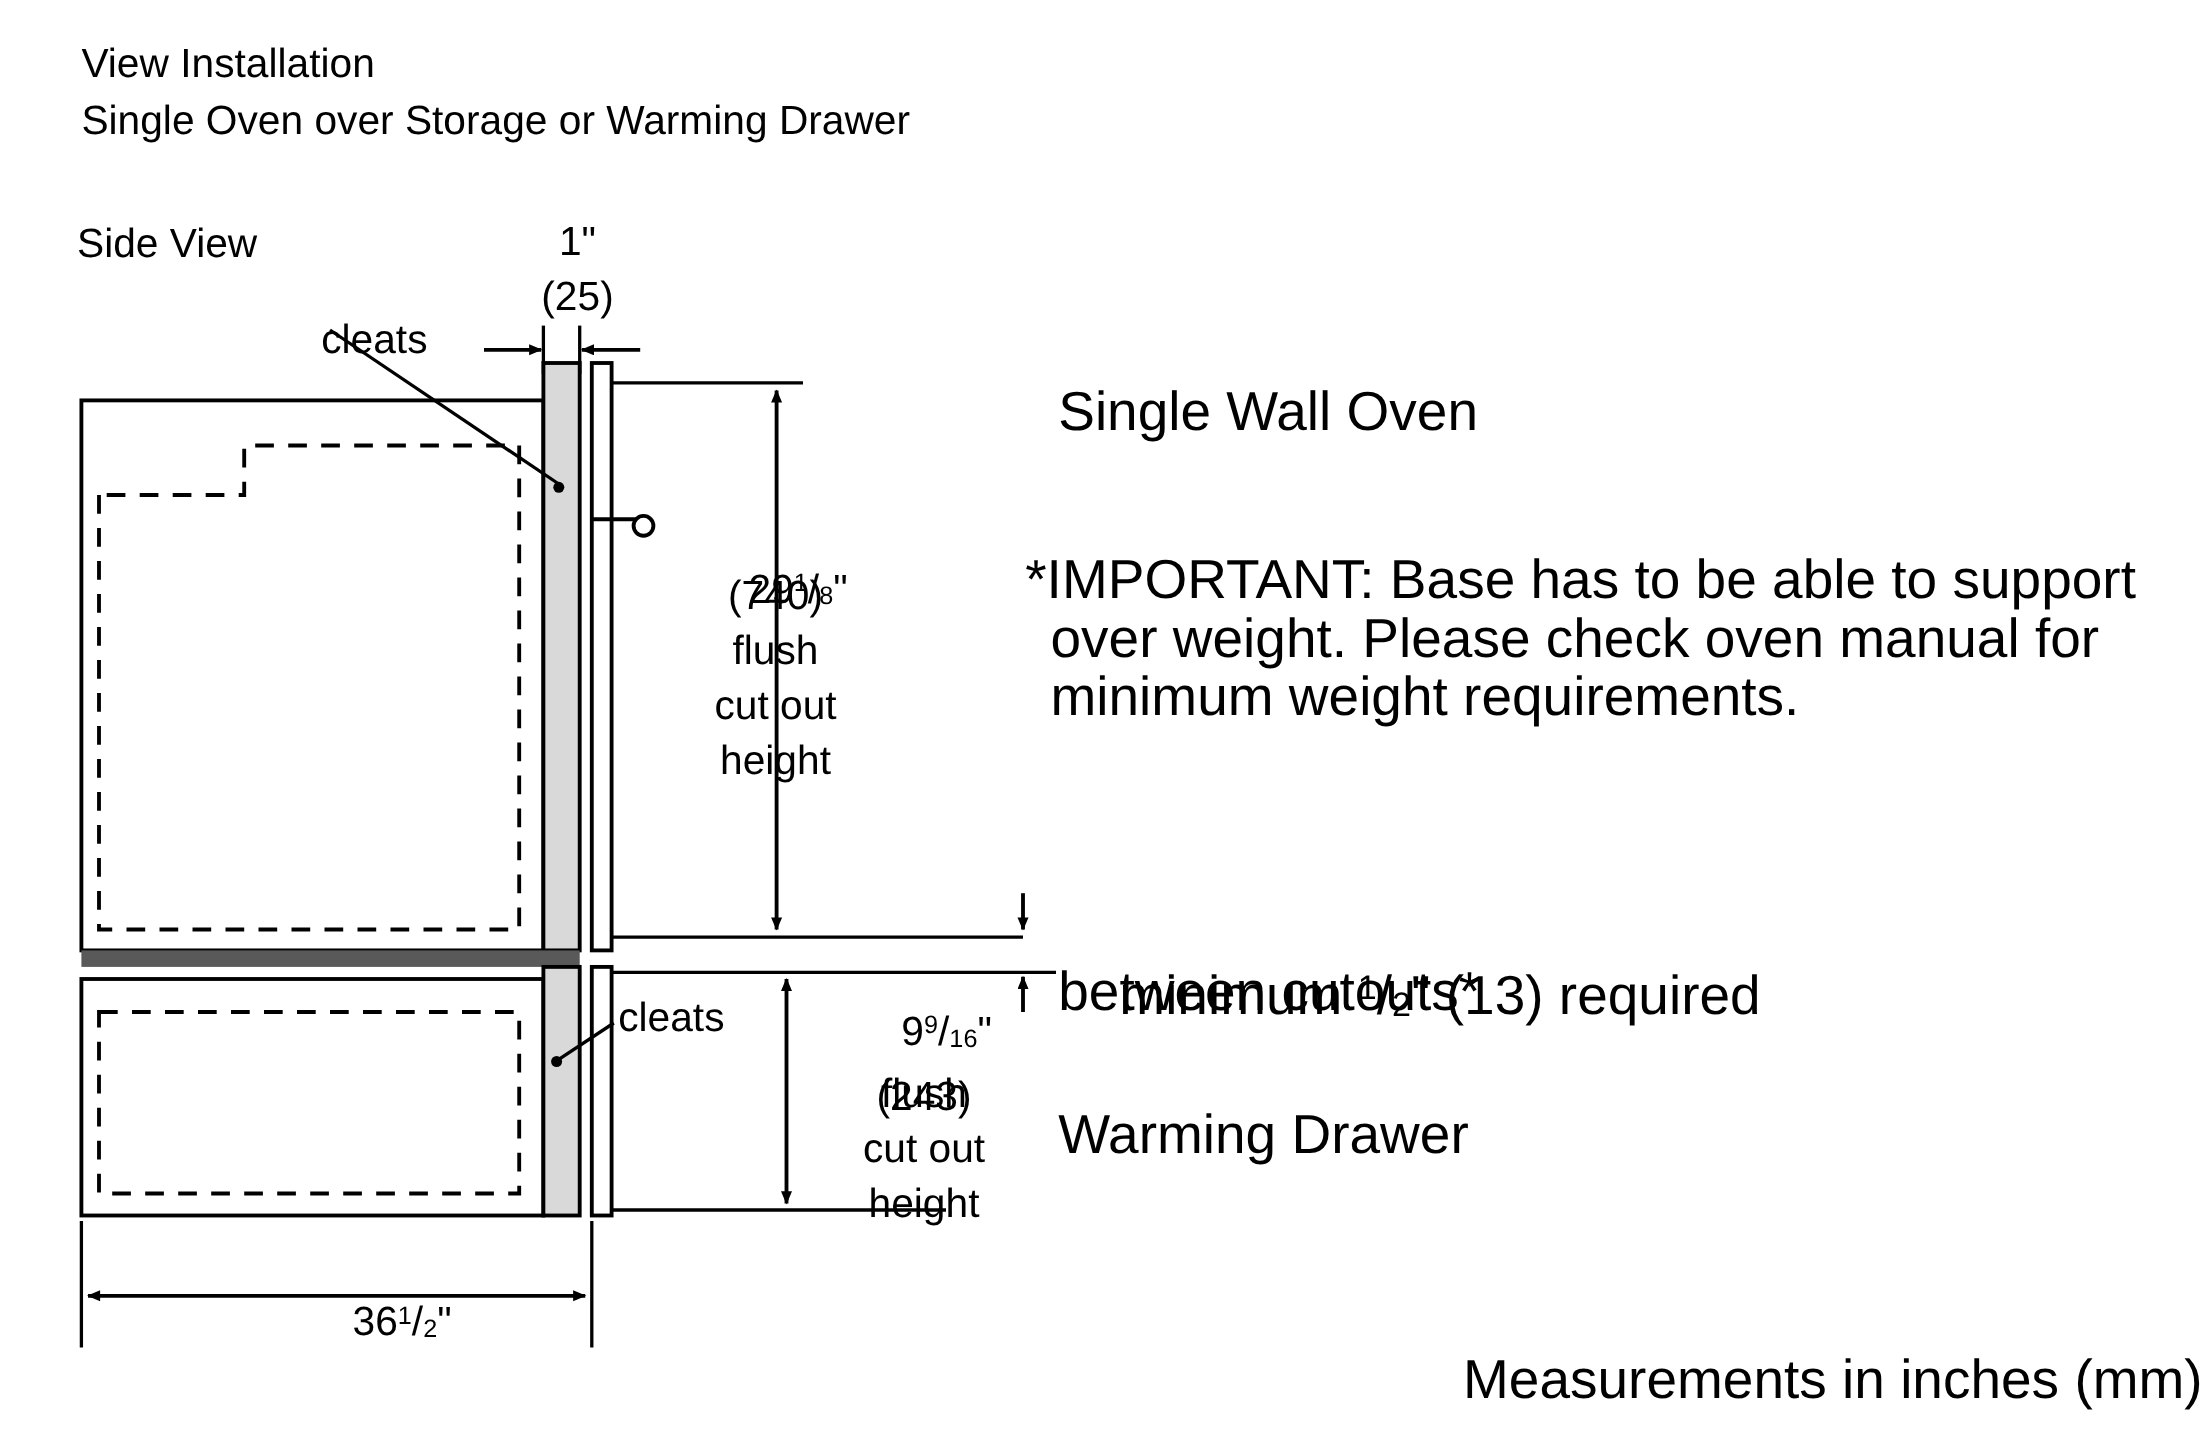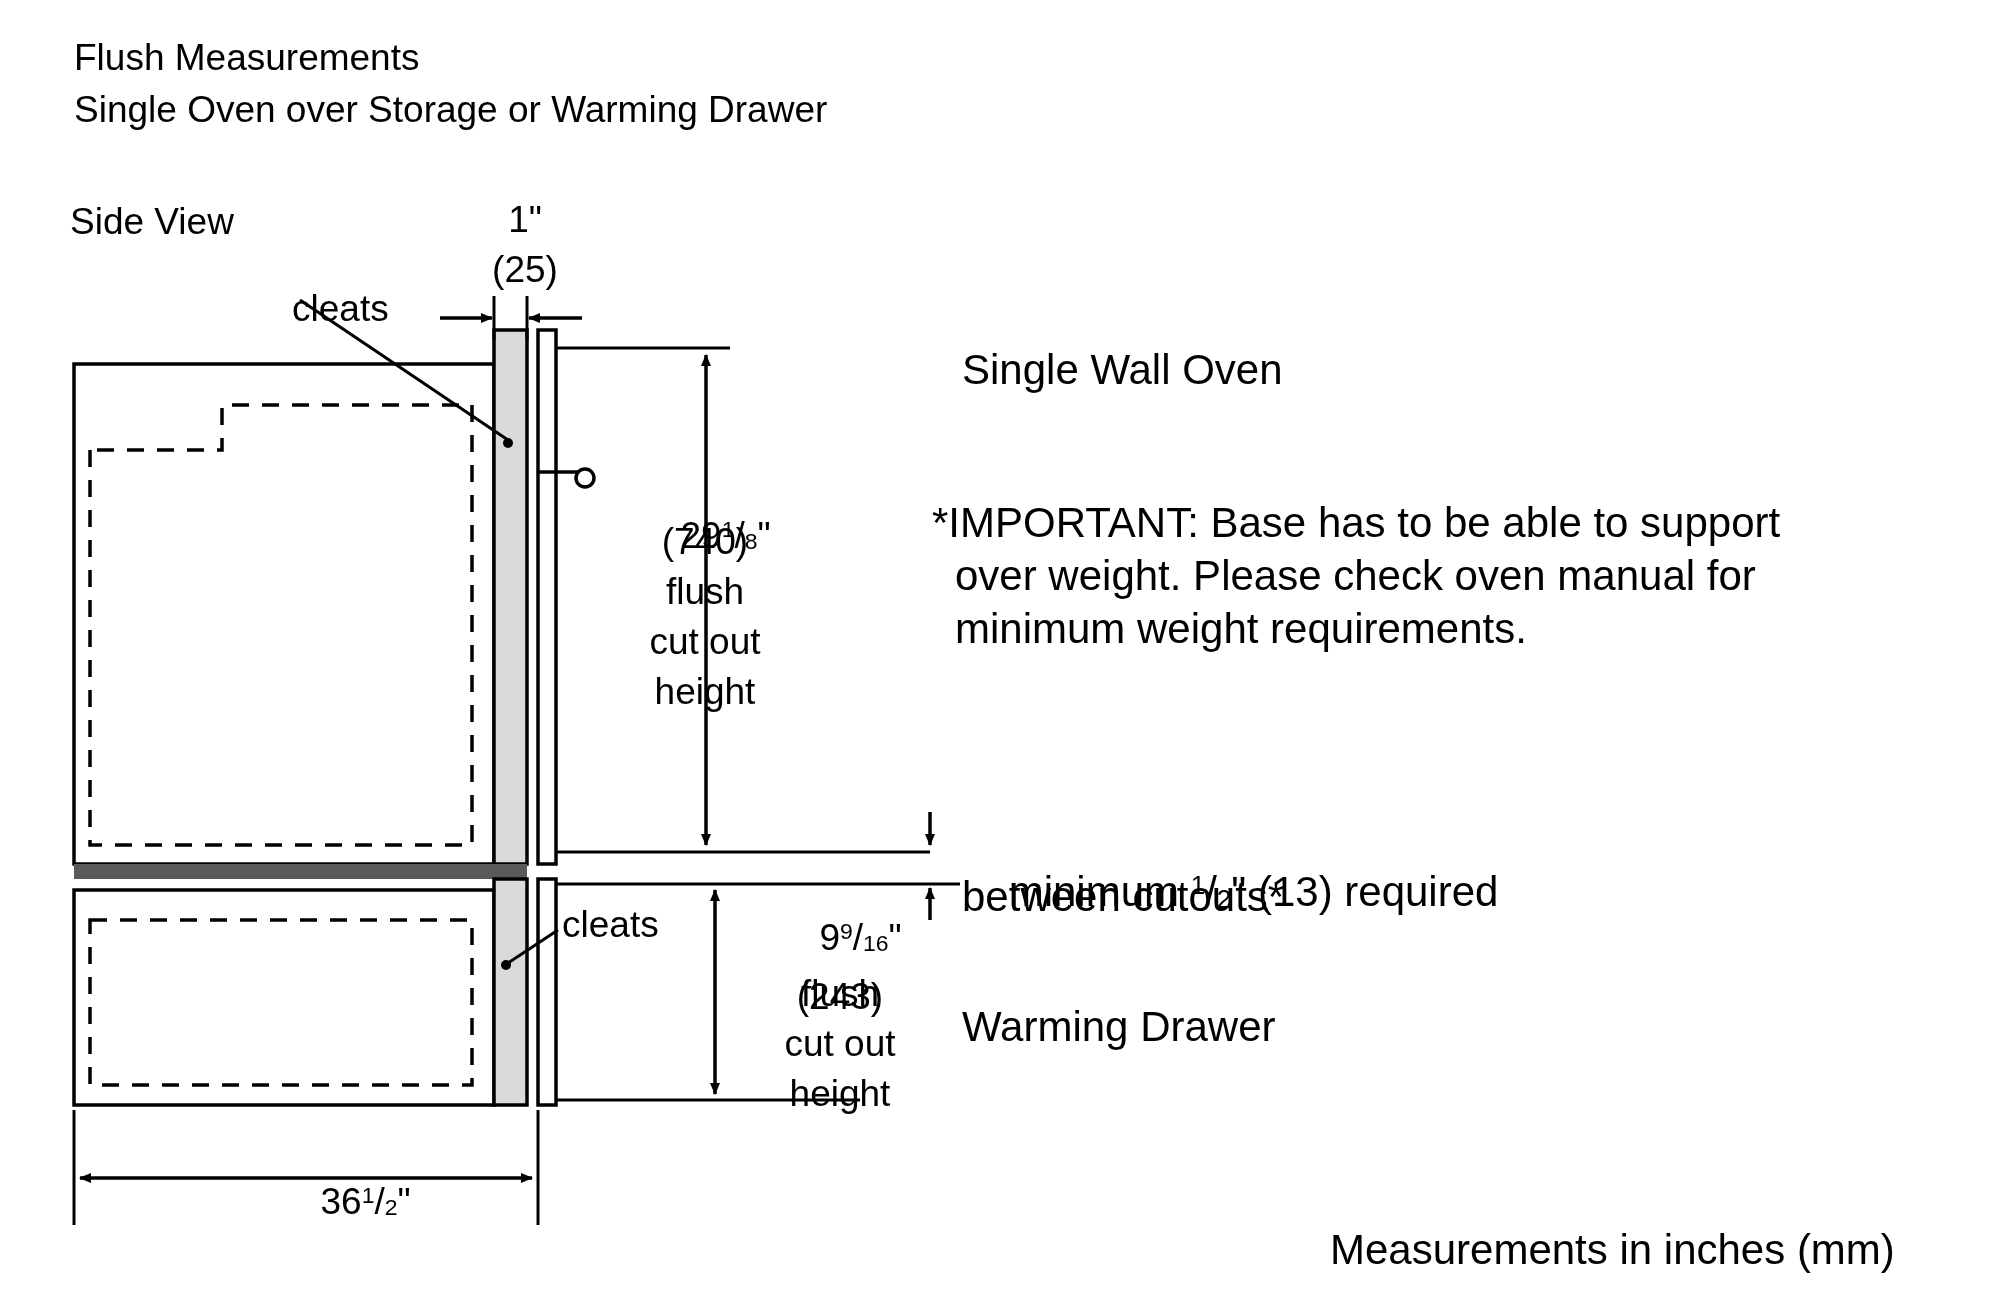--- a/index.html
+++ b/index.html
@@ -27,21 +27,21 @@
     font-size: 37px;
   }
   .label {
     font-size: 37px;
   }
   .dim {
     font-size: 37px;
     text-align: center;
   }
   .big {
-    font-size: 42px;
+    font-size: 50px;
   }
   .frac {
     display: inline-block;
     vertical-align: baseline;
   }
   sup.n {
     font-size: 0.62em;
     vertical-align: 0.46em;
   }
   sub.d {
@@ -52,21 +52,21 @@
     position: absolute;
     left: 0;
     top: 0;
   }
 </style>
 </head>
 <body>
 
 <div id="page">
 
-  <div class="txt title" style="left:74px; top:36px;">Flush Measurements</div>
+  <div class="txt title" style="left:74px; top:36px;">View Installation</div>
   <div class="txt title" style="left:74px; top:88px;">Single Oven over Storage or Warming Drawer</div>
 
   <div class="txt label" style="left:70px; top:200px;">Side View</div>
 
   <div class="txt dim" style="left:470px; top:198px; width:110px;">1"</div>
   <div class="txt dim" style="left:470px; top:248px; width:110px;">(25)</div>
 
   <div class="txt label" style="left:292px; top:287px;">cleats</div>
   <div class="txt label" style="left:562px; top:903px;">cleats</div>
 

